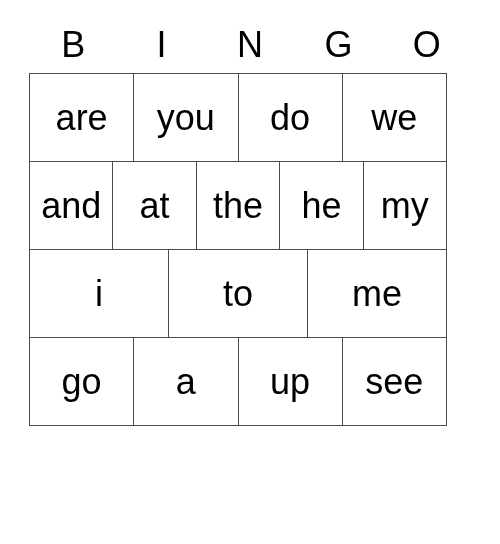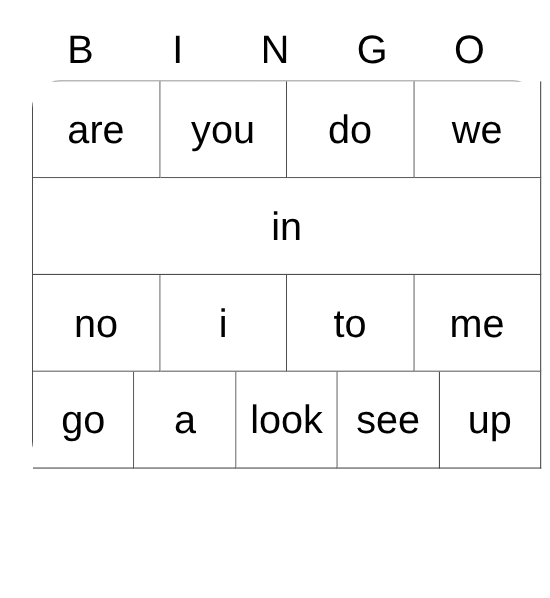--- a/index.html
+++ b/index.html
@@ -36,25 +36,24 @@
     justify-content: center;
     font-size: 36px;
     line-height: 1;
     font-weight: 400;
     color: #000000;
     letter-spacing: 0;
   }
 
   
   .grid {
-    width: 463px;
+    width: 418px;
     border-top: 1px solid #4d4d4d;
     border-left: 1px solid #4d4d4d;
     box-sizing: border-box;
-    border-radius: 26px;
   }
   .grid-row {
     display: flex;
     width: 100%;
   }
   .grid-cell {
     flex: 1 1 0;
     height: 88px;
     box-sizing: border-box;
     border-right: 1px solid #4d4d4d;
@@ -96,53 +95,61 @@
         </div>
       <div class="grid-cell">
           <span class="cell-text">do</span>
         </div>
       <div class="grid-cell">
           <span class="cell-text">we</span>
         </div>
     </div>
 
     <div class="grid-row">
+    </div>
+
+    <div class="grid-row">
       <div class="grid-cell">
-          <span class="cell-text">in</span>
+          <span class="cell-text">and</span>
+        </div>
+      <div class="grid-cell">
+          <span class="cell-text">at</span>
+        </div>
+      <div class="grid-cell">
+          <span class="cell-text">the</span>
+        </div>
+      <div class="grid-cell">
+          <span class="cell-text">he</span>
+        </div>
+      <div class="grid-cell">
+          <span class="cell-text">my</span>
         </div>
     </div>
 
-
     <div class="grid-row">
-      <div class="grid-cell">
-          <span class="cell-text">no</span>
-        </div>
       <div class="grid-cell">
           <span class="cell-text">i</span>
         </div>
       <div class="grid-cell">
           <span class="cell-text">to</span>
         </div>
       <div class="grid-cell">
           <span class="cell-text">me</span>
         </div>
     </div>
 
     <div class="grid-row">
       <div class="grid-cell">
           <span class="cell-text">go</span>
         </div>
       <div class="grid-cell">
           <span class="cell-text">a</span>
         </div>
       <div class="grid-cell">
-          <span class="cell-text">look</span>
+          <span class="cell-text">up</span>
         </div>
       <div class="grid-cell">
           <span class="cell-text">see</span>
-        </div>
-      <div class="grid-cell">
-          <span class="cell-text">up</span>
         </div>
     </div>
 
   </div>
 </div>
 
 </body></html>

